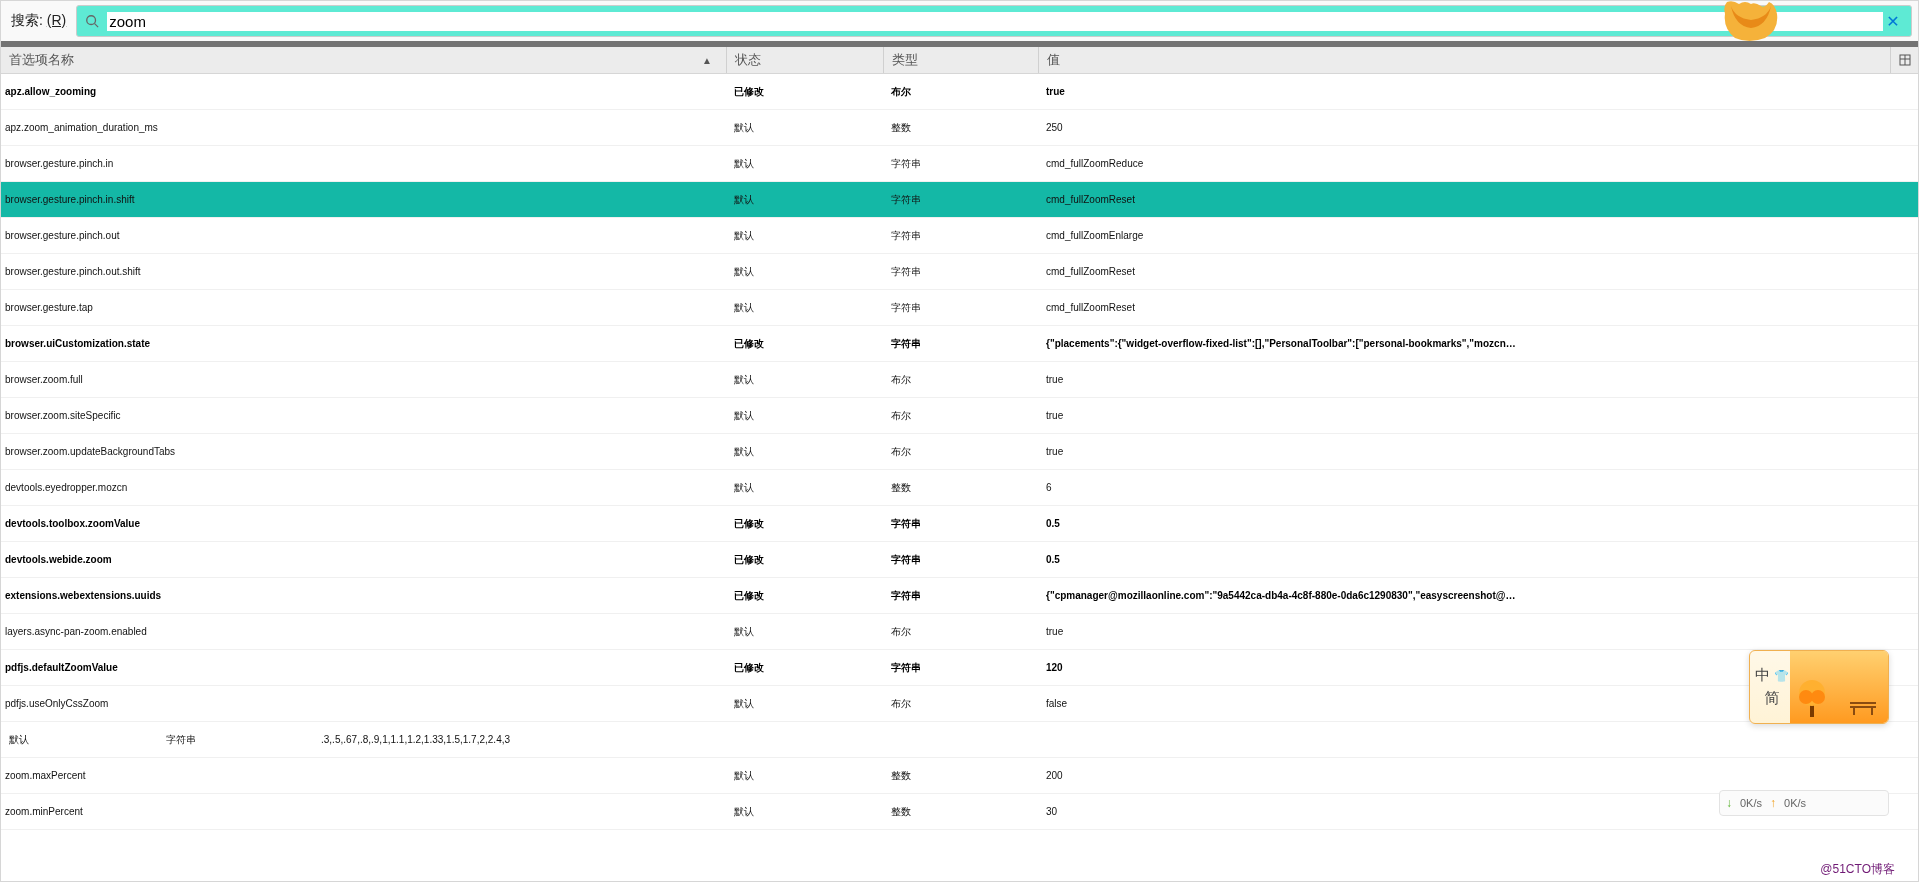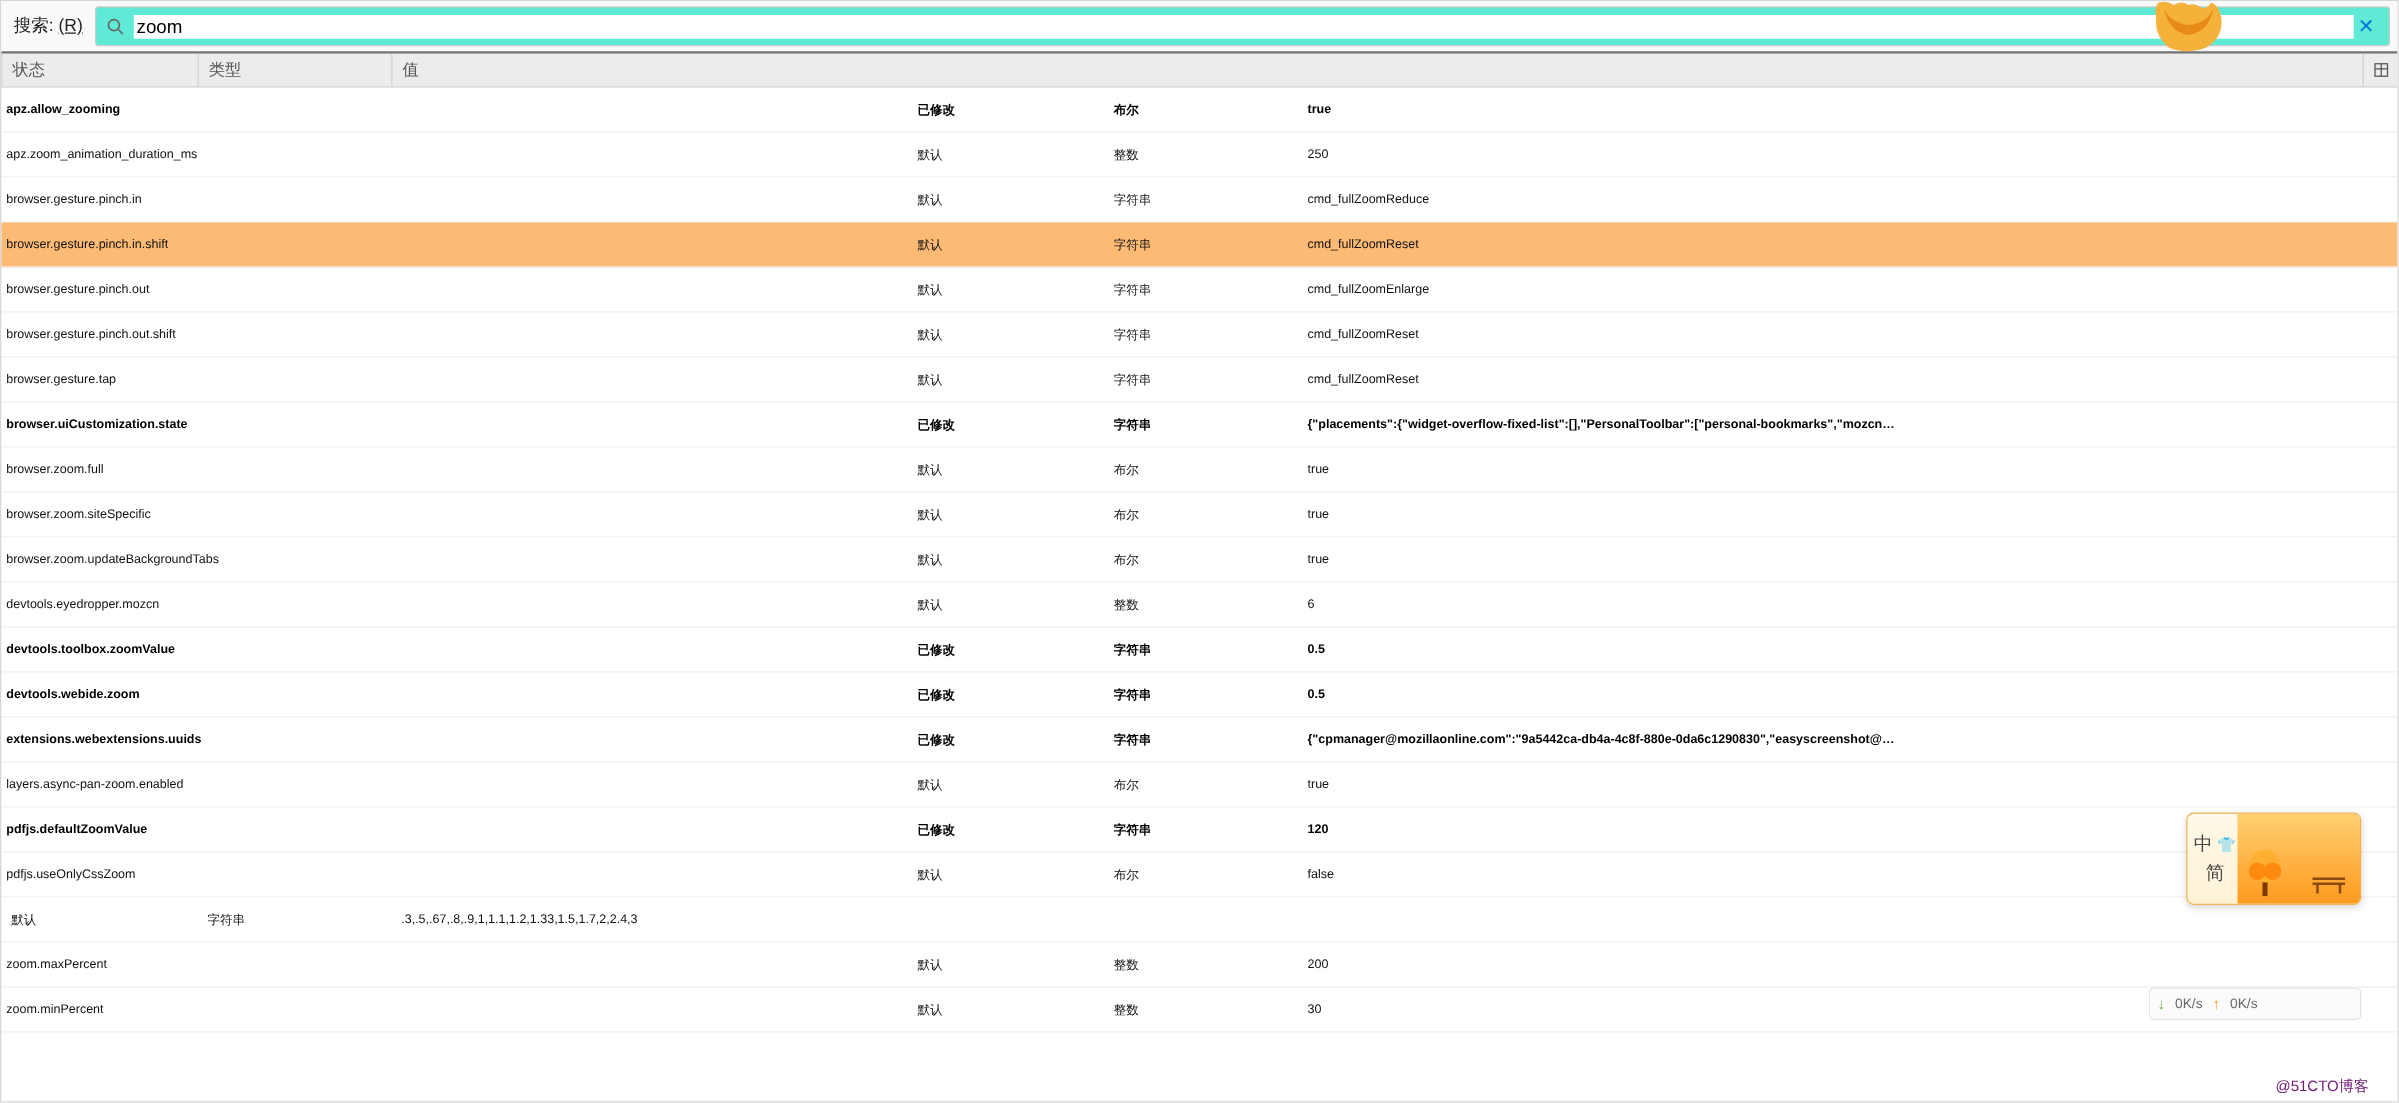--- a/index.html
+++ b/index.html
@@ -11,21 +11,21 @@
     background: #fff;
     width: 1919px;
     height: 882px;
     overflow: hidden;
     border: 1px solid #d6d6d6;
   }
   .search-bar {
     display: flex;
     align-items: center;
     padding: 4px 6px;
-    border-bottom: 2px solid #737373;
+    border-bottom: 6px solid #737373;
     background:#f9f9f9;
   }
   .search-label {
     font-size: 14px;
     padding: 0 10px 0 4px;
     color:#222;
   }
   .search-label .ul { text-decoration: underline; }
   .search-box {
     flex: 1;
@@ -85,21 +85,21 @@
 
   .rows { }
   .row {
     display:flex;
     border-bottom:1px solid #f0f0f0;
     font-size:10px;
     color:#111;
     height:36px;
     align-items:center;
   }
-  .row.selected { background:#fdba74; }
+  .row.selected { background:#14b8a6; }
   .row .col-name { width:725px; padding-left:4px;}
   .row .col-status { width:157px; border-left:none;}
   .row .col-type { width:155px; border-left:none;}
   .row .col-value { flex:1; border-left:none; white-space:nowrap; overflow:hidden; text-overflow:ellipsis; padding-right:10px;}
   .row.bold { font-weight:700; color:#000;}
   .row.bold .col-name, .row.bold .col-status, .row.bold .col-type, .row.bold .col-value { font-weight:700;}
 
   .ime-widget {
     position:fixed;
     right:30px; top:650px;
@@ -178,20 +178,24 @@
       <svg viewBox="0 0 60 42">
         <path d="M6 2 Q2 6 4 14 Q2 28 14 38 Q28 44 44 38 Q58 30 56 14 Q54 4 48 2 Q44 8 40 6 Q34 2 30 4 Q24 0 18 4 Q12 0 6 2 Z" fill="#f5b23a"></path>
         <path d="M10 6 Q14 18 30 20 Q46 18 50 6 Q46 26 30 28 Q14 26 10 6 Z" fill="#e88a18"></path>
       </svg>
     </div>
     <span class="close-icon">✕</span>
   </div>
 </div>
 
 <div class="table-header">
+  <div class="col col-name">
+    <span>首选项名称</span>
+    <span class="sort-arrow">▲</span>
+  </div>
   <div class="col col-status">
     <span>状态</span>
   </div>
   <div class="col col-type">
     <span>类型</span>
   </div>
   <div class="col col-value">
     <span>值</span>
   </div>
   <div class="header-right-icon">

